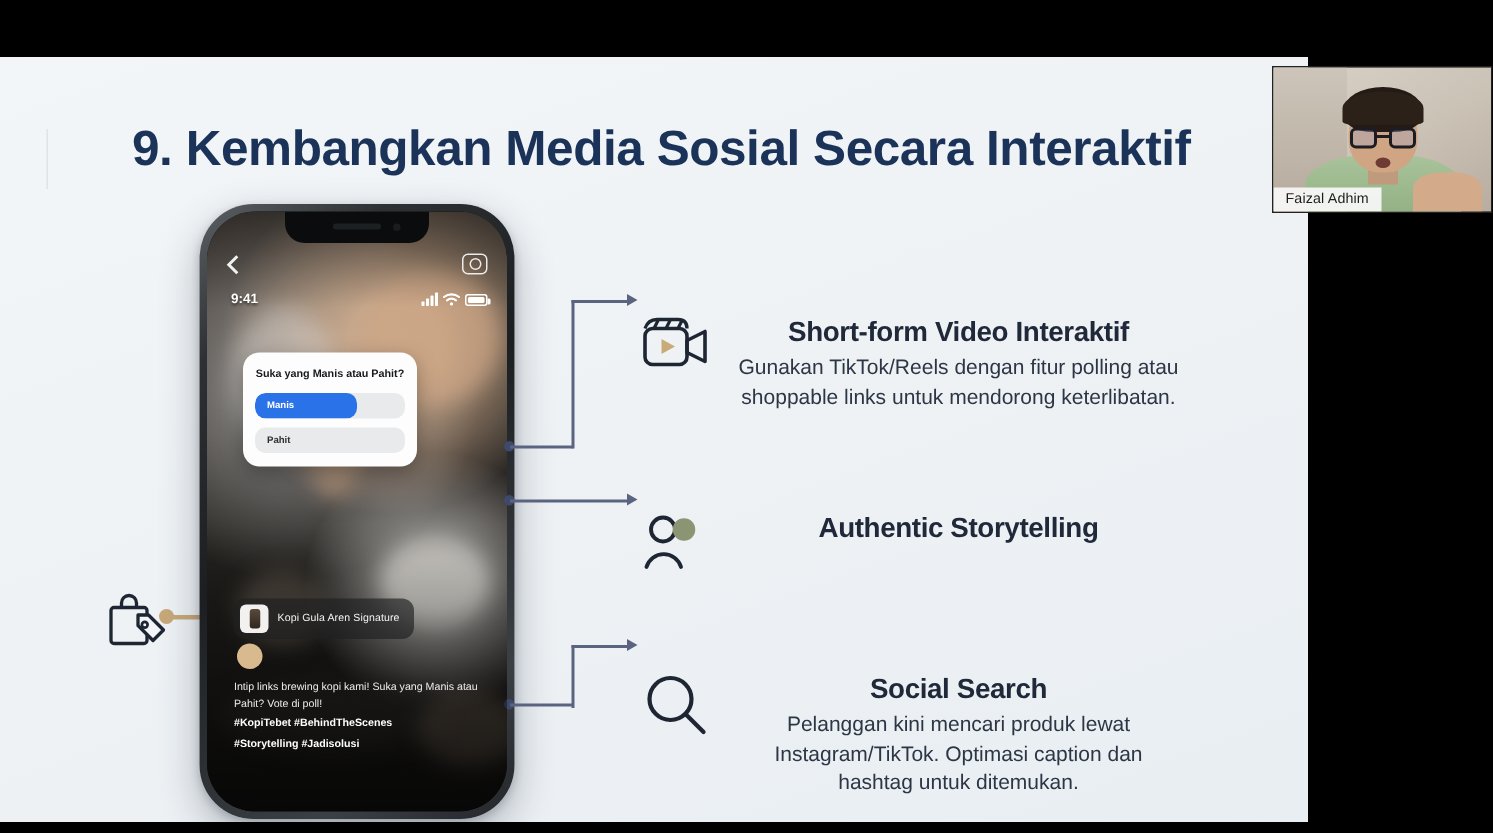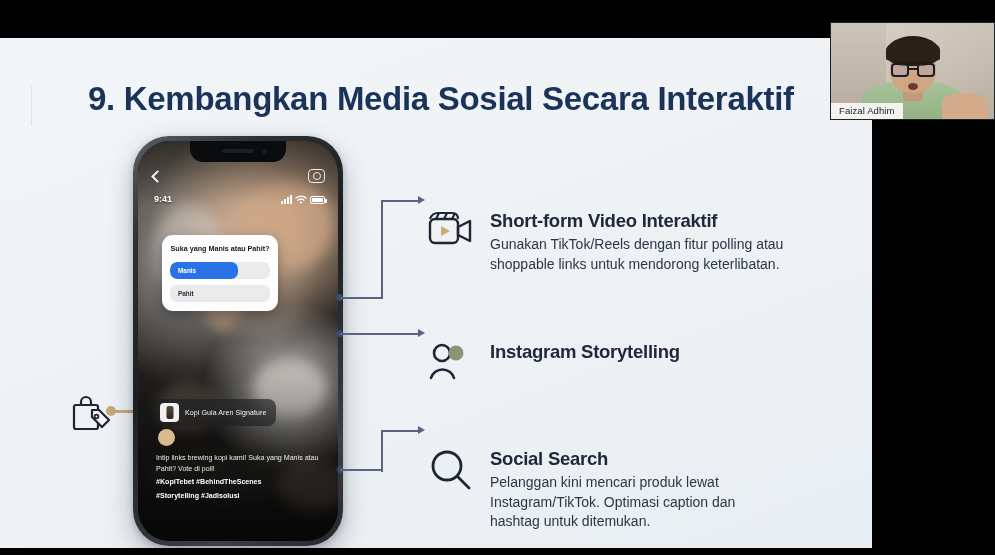--- a/index.html
+++ b/index.html
@@ -138,31 +138,31 @@
   .conn .h{ position:absolute; height:1.6px; background:#5a6480; }
   .conn .v{ position:absolute; width:1.6px; background:#5a6480; }
   .conn .arrow{ position:absolute; width:0;height:0;
     border-top:4.5px solid transparent; border-bottom:4.5px solid transparent;
     border-left:7px solid #5a6480; }
   .conn .dot{ position:absolute; width:7px;height:7px;border-radius:50%;background:#3d4a6b; }
 
   
   .feature{ position:absolute; left:428px; width:360px; display:flex; gap:16px; }
   .f-icon{ flex:0 0 auto; width:46px; height:46px; position:relative; }
-  .f-text{ flex:1 1 auto; }
+  .f-text{ flex:1 1 auto;text-align:center; }
   .f-title{ font-size:18.5px; font-weight:700; color:#20293a; letter-spacing:-.25px; line-height:1.15; }
   .f-desc{ font-size:14px; color:#2d3645; line-height:1.38; margin-top:4px; }
 
   #feat-1{ top:172px; }
   #feat-2{ top:303px; }
   #feat-3{ top:410px; }
 
   
   #webcam{
-    position:absolute; right:0; top:22px; width:165px; height:98px;
+    position:absolute; right:0; top:44px; width:147px; height:98px;
     background:linear-gradient(165deg,#cfc6bb 0%,#bfb4a7 40%,#a89a8b 100%);
     overflow:hidden; border:1px solid #222;
   }
   #wc-wall{position:absolute;inset:0;background:linear-gradient(150deg,#d9d2c8 0%,#cbc2b6 55%,#b8ad9f 100%);}
   #wc-wall2{position:absolute;left:0;top:0;width:34%;height:100%;background:linear-gradient(180deg,#cdc5ba,#b5aa9c);}
   #wc-head{ position:absolute; left:50%; transform:translateX(-50%); top:20px; width:46px;height:50px;
     border-radius:50% 50% 44% 44%; background:#cfa584; }
   #wc-hair{ position:absolute; left:50%; transform:translateX(-50%); top:13px; width:52px;height:30px;
     border-radius:50% 50% 36% 36%; background:#241b16; }
   #wc-hair2{ position:absolute; left:50%; transform:translateX(-50%); top:16px; width:54px;height:22px;
@@ -310,21 +310,21 @@
 
     <div class="feature" id="feat-2">
       <div class="f-icon">
         <svg width="46" height="42" viewBox="0 0 46 42">
           <circle cx="14" cy="12" r="8" fill="none" stroke="#1e2533" stroke-width="2.6"></circle>
           <circle cx="28" cy="12" r="7.5" fill="#8b9473"></circle>
           <path d="M3 37 a12 12 0 0 1 23 0" fill="none" stroke="#1e2533" stroke-width="2.6" stroke-linecap="round"></path>
         </svg>
       </div>
       <div class="f-text">
-        <div class="f-title">Instagram Storytelling</div>
+        <div class="f-title">Authentic Storytelling</div>
       </div>
     </div>
 
     <div class="feature" id="feat-3">
       <div class="f-icon">
         <svg width="46" height="44" viewBox="0 0 46 44">
           <circle cx="19" cy="18" r="14" fill="none" stroke="#1e2533" stroke-width="2.8"></circle>
           <path d="M29.5 28.5 L41 40" stroke="#1e2533" stroke-width="2.8" stroke-linecap="round"></path>
         </svg>
       </div>

